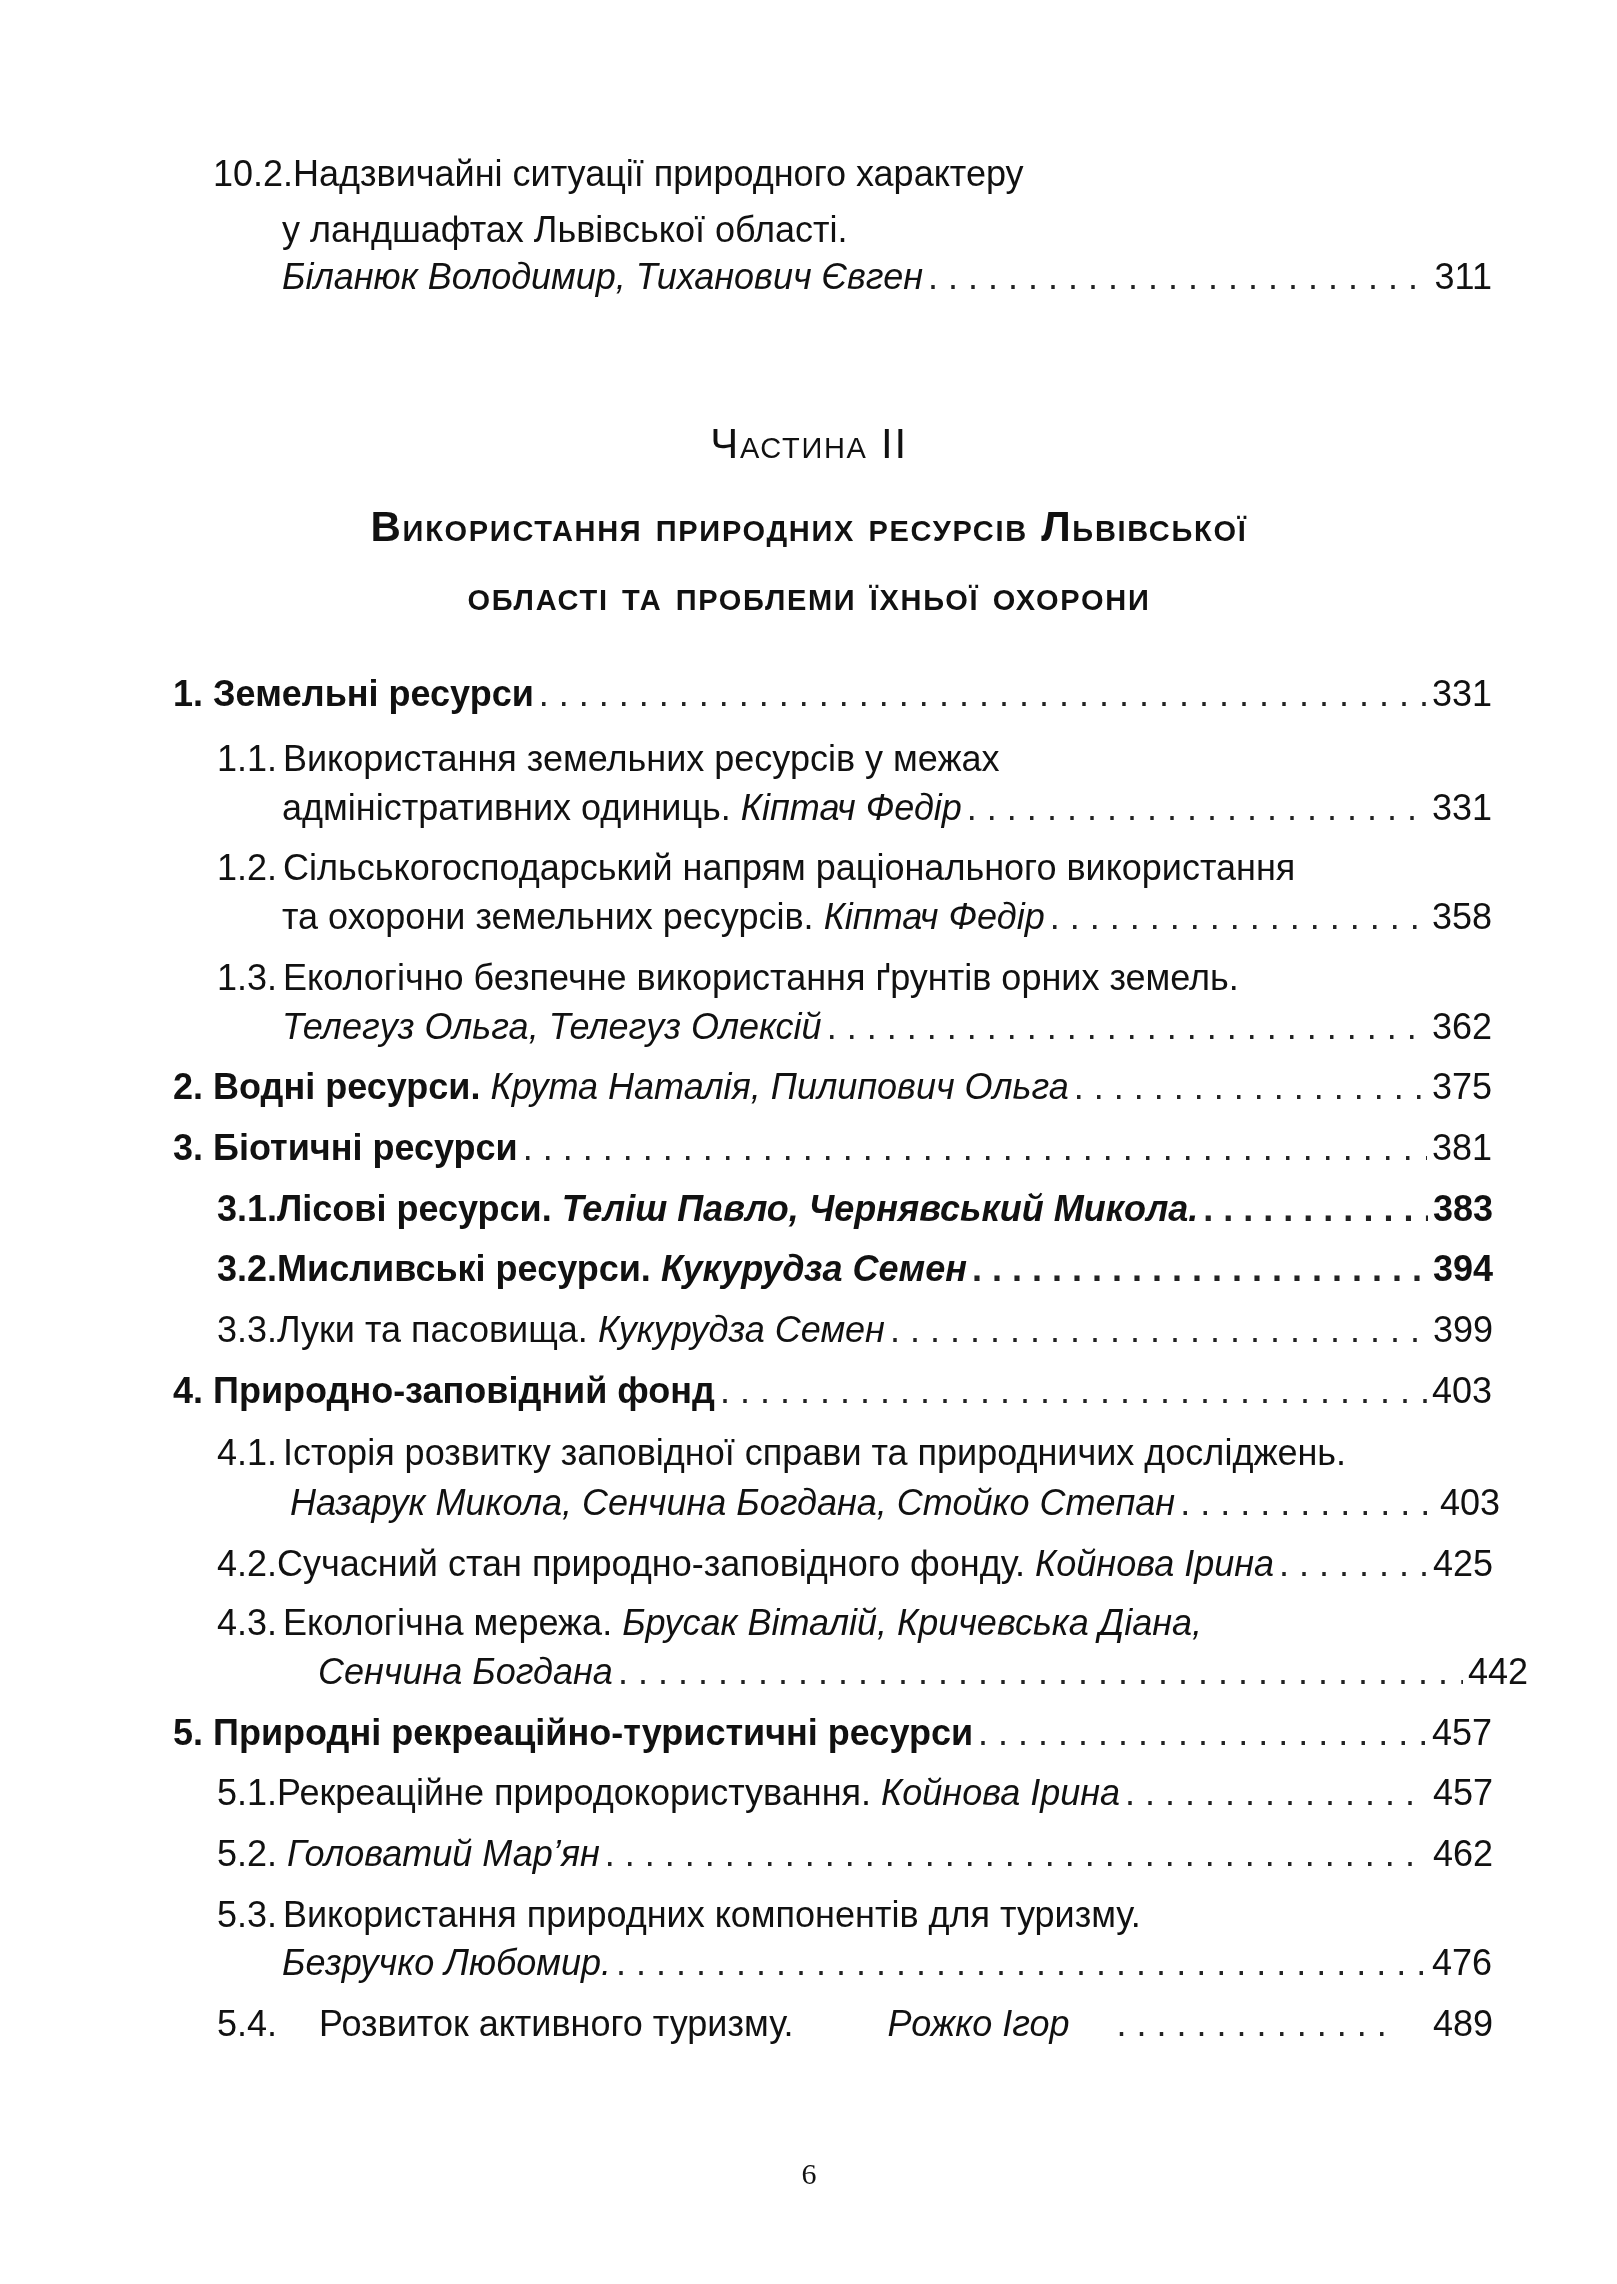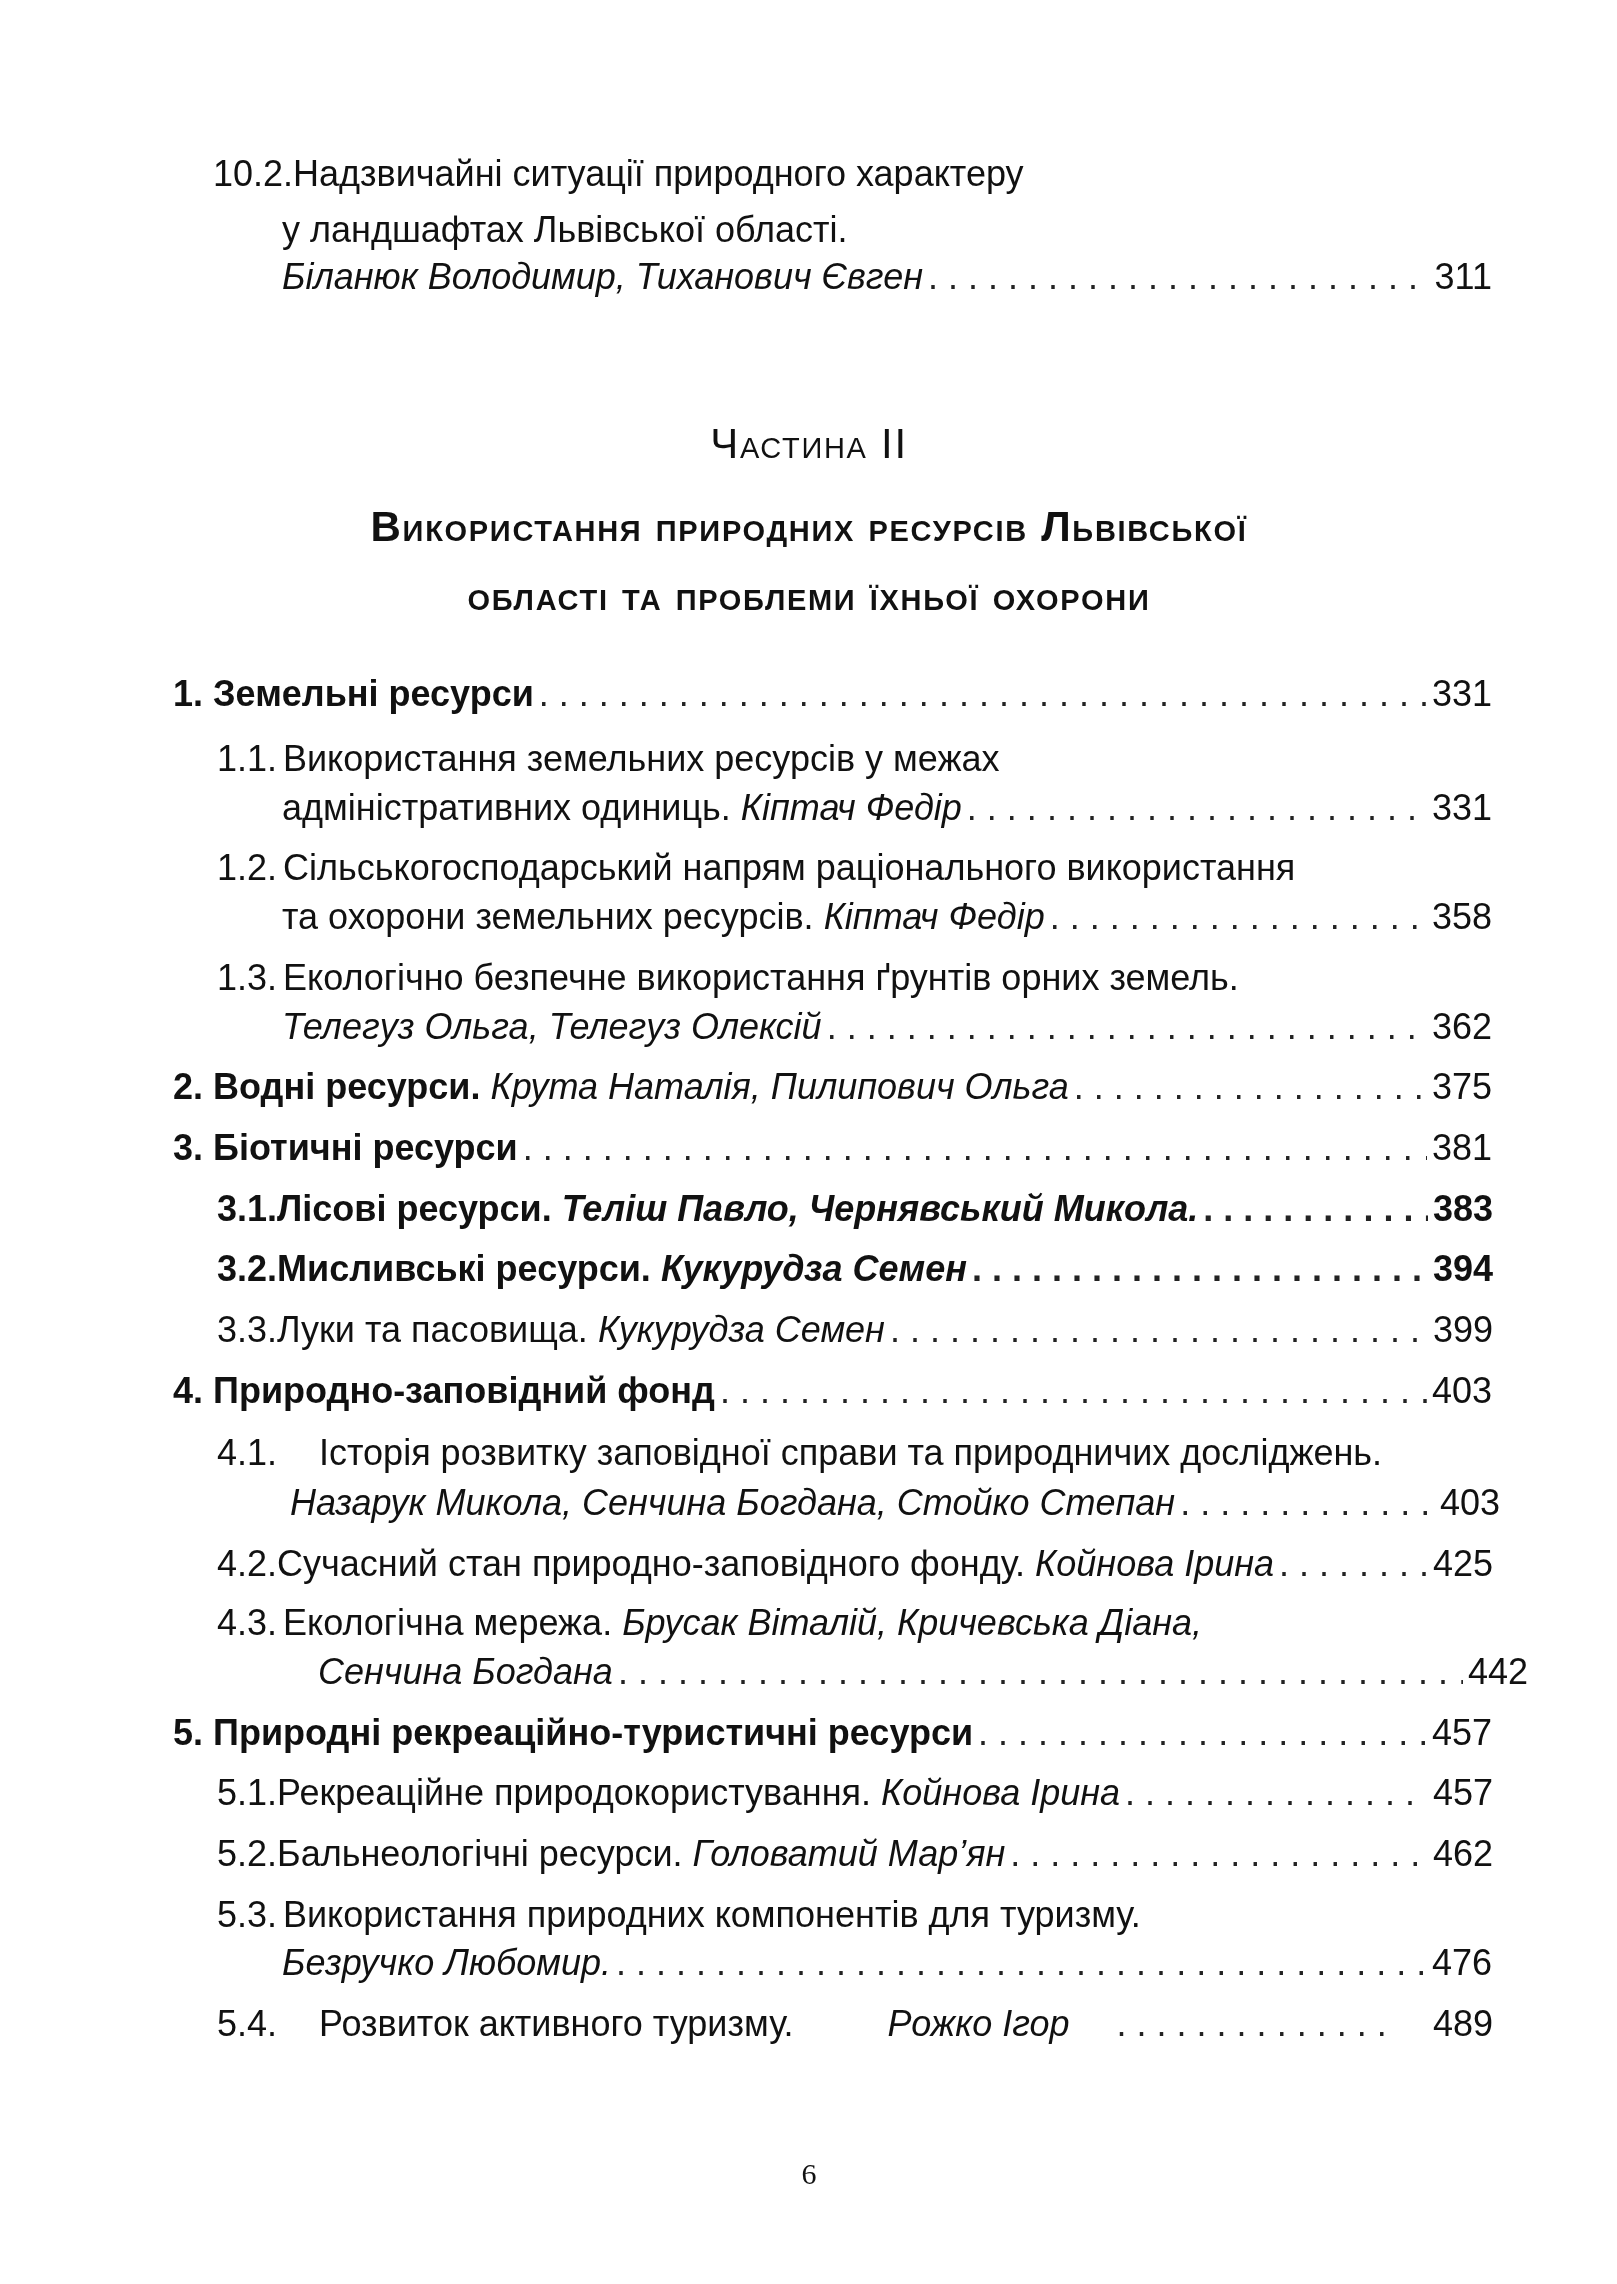--- a/index.html
+++ b/index.html
@@ -102,21 +102,21 @@
   <span class="dots"></span>
   <span class="page">399</span>
 </div>
 
 <div class="row bold" style="top:1367px; left:173px; width:1319px;">
   <span>4.</span>&nbsp;<span>Природно-заповідний фонд</span>
   <span class="dots" style="font-weight:normal"></span>
   <span class="page" style="font-weight:normal">403</span>
 </div>
 
-<div class="row" style="top:1429px; left:217px;gap:36px;">
+<div class="row" style="top:1429px; left:217px;">
   <span class="subnum">4.1.</span>
     <span>Історія розвитку заповідної справи та природничих досліджень.</span>
 </div>
 <div class="row" style="top:1479px; left:290px; width:1210px;">
   <span class="it">Назарук Микола, Сенчина Богдана, Стойко Степан</span>
   <span class="dots"></span>
   <span class="page">403</span>
 </div>
 
 <div class="row" style="top:1540px; left:217px; width:1276px;">
@@ -140,21 +140,21 @@
   <span class="page" style="font-weight:normal">457</span>
 </div>
 
 <div class="row" style="top:1769px; left:217px; width:1276px;">
   <span class="subnum">5.1.</span><span>Рекреаційне природокористування.</span>&nbsp;<span class="it">Койнова Ірина</span>
   <span class="dots"></span>
   <span class="page">457</span>
 </div>
 
 <div class="row" style="top:1830px; left:217px; width:1276px;">
-  <span class="subnum">5.2.</span><span>Бальнеологічні ресурси.</span>&nbsp;<span class="it">Головатий Мар’ян</span>
+  <span class="subnum">5.2.</span>&nbsp;<span class="it">Головатий Мар’ян</span>
   <span class="dots"></span>
   <span class="page">462</span>
 </div>
 
 <div class="row" style="top:1891px; left:217px;">
   <span class="subnum">5.3.</span>
     <span>Використання природних компонентів для туризму.</span>
 </div>
 <div class="row" style="top:1939px; left:282px; width:1210px;">
   <span class="it">Безручко Любомир.</span>

